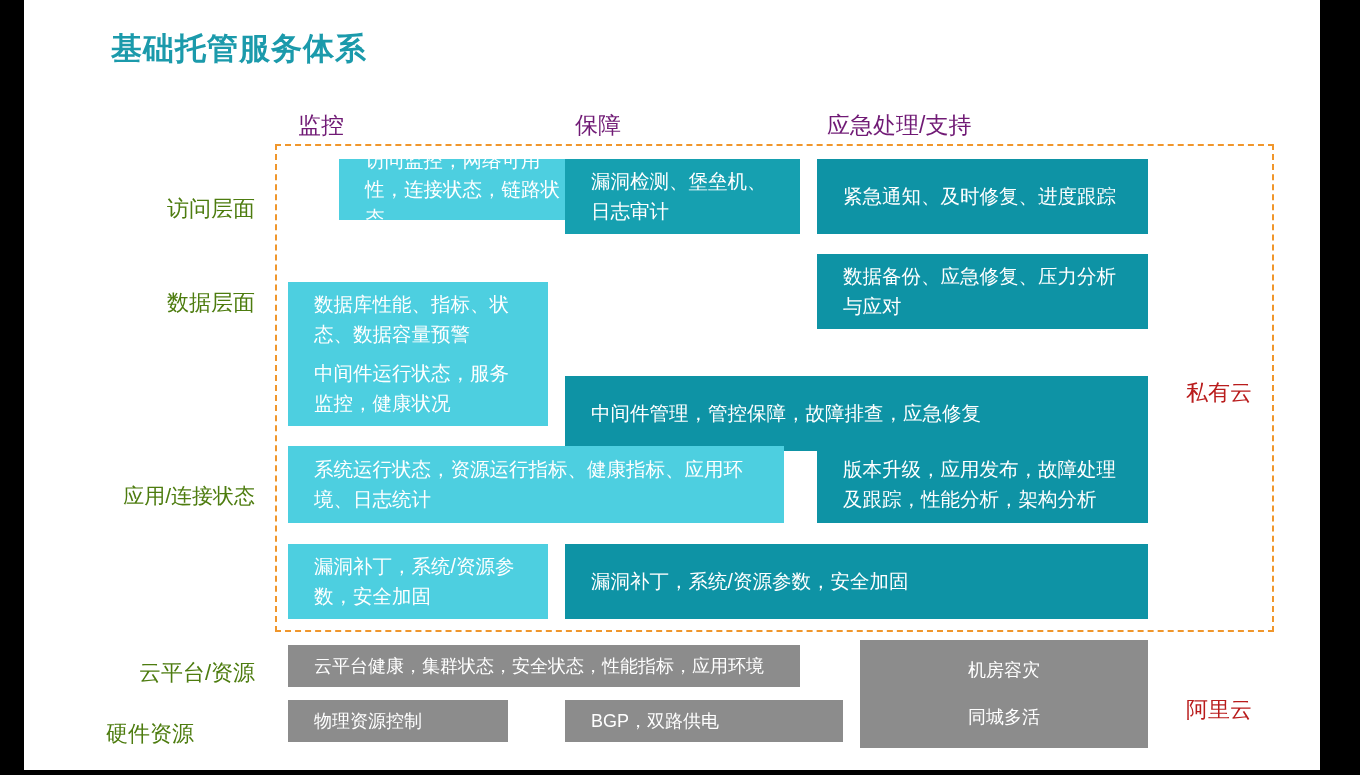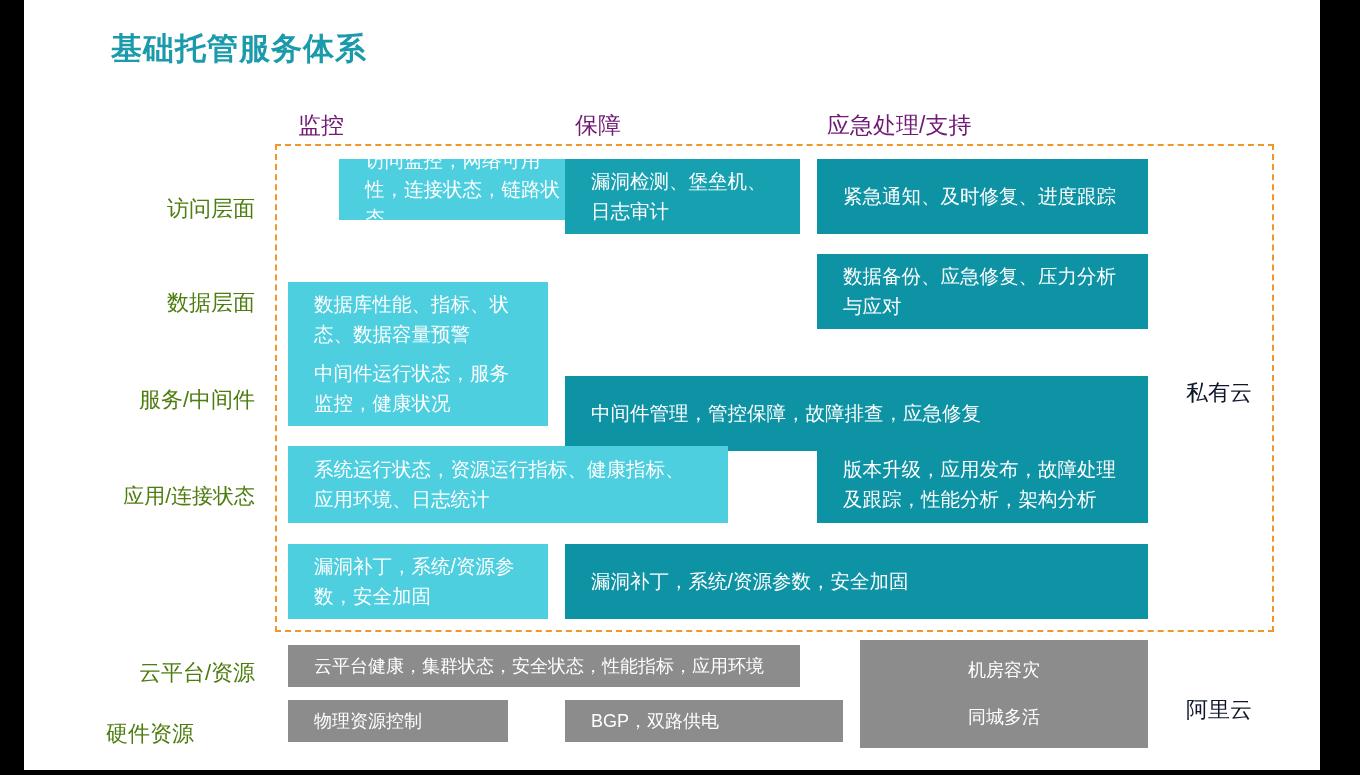--- a/index.html
+++ b/index.html
@@ -66,21 +66,21 @@
   .light { background: #4dcfe0; }
   .dark  { background: #16a0b0; }
   .deep  { background: #0e93a5; }
   .gray  { background: #8c8c8c; }
   .fs20 { font-size: 19.5px; }
   .fs18 { font-size: 18px; }
   .center { justify-content: center; text-align: center; }
 
   .side-label {
     font-size: 22px;
-    color: #0f172a;
+    color: #b91c1c;
     white-space: nowrap;
   }
 
   .bottom-black {
     left: -24px; top: 770px;
     width: 1360px; height: 5px;
     background: #000;
   }
 </style>
 </head>
@@ -91,21 +91,20 @@
   <div class="abs" id="title">基础托管服务体系</div>
 
   <div class="abs col-header" id="colh-0">监控</div>
   <div class="abs col-header" id="colh-1">保障</div>
   <div class="abs col-header" id="colh-2">应急处理/支持</div>
 
   <div class="abs" id="dashbox"></div>
 
   <div class="abs row-label" style="top:184px;">访问层面</div>
   <div class="abs row-label" style="top:278px;">数据层面</div>
-  <div class="abs row-label" style="top:375px;">服务/中间件</div>
   <div class="abs row-label small" style="top:472px;">应用/连接状态</div>
   <div class="abs row-label" style="top:648px;">云平台/资源</div>
   <div class="abs row-label" style="top:709px;text-align:center;">硬件资源</div>
 
   <div class="abs cell light fs20" style="left:281px; top:159px; width:260px; height:61px;margin-left:34px;">
     <span class="cell-inner">访问监控，网络可用性，连接状态，链路状态</span>
   </div>
   <div class="abs cell dark fs20" style="left:541px; top:159px; width:235px; height:75px;">
     <span class="cell-inner">漏洞检测、堡垒机、日志审计</span>
   </div>
@@ -120,21 +119,21 @@
     <span class="cell-inner">数据备份、应急修复、压力分析与应对</span>
   </div>
 
   <div class="abs cell light fs20" style="left:264px; top:351px; width:260px; height:75px;">
     <span class="cell-inner">中间件运行状态，服务监控，健康状况</span>
   </div>
   <div class="abs cell deep fs20" style="left:541px; top:351px; width:583px; height:75px;margin-top:25px;">
     <span class="cell-inner">中间件管理，管控保障，故障排查，应急修复</span>
   </div>
 
-  <div class="abs cell light fs20" style="left:264px; top:446px; width:440px; height:77px;">
+  <div class="abs cell light fs20" style="left:264px; top:446px; width:496px; height:77px;">
     <span class="cell-inner">系统运行状态，资源运行指标、健康指标、应用环境、日志统计</span>
   </div>
   <div class="abs cell deep fs20" style="left:793px; top:446px; width:331px; height:77px;">
     <span class="cell-inner">版本升级，应用发布，故障处理及跟踪，性能分析，架构分析</span>
   </div>
 
   <div class="abs cell light fs20" style="left:264px; top:544px; width:260px; height:75px;">
     <span class="cell-inner">漏洞补丁，系统/资源参数，安全加固</span>
   </div>
   <div class="abs cell deep fs20" style="left:541px; top:544px; width:583px; height:75px;">

